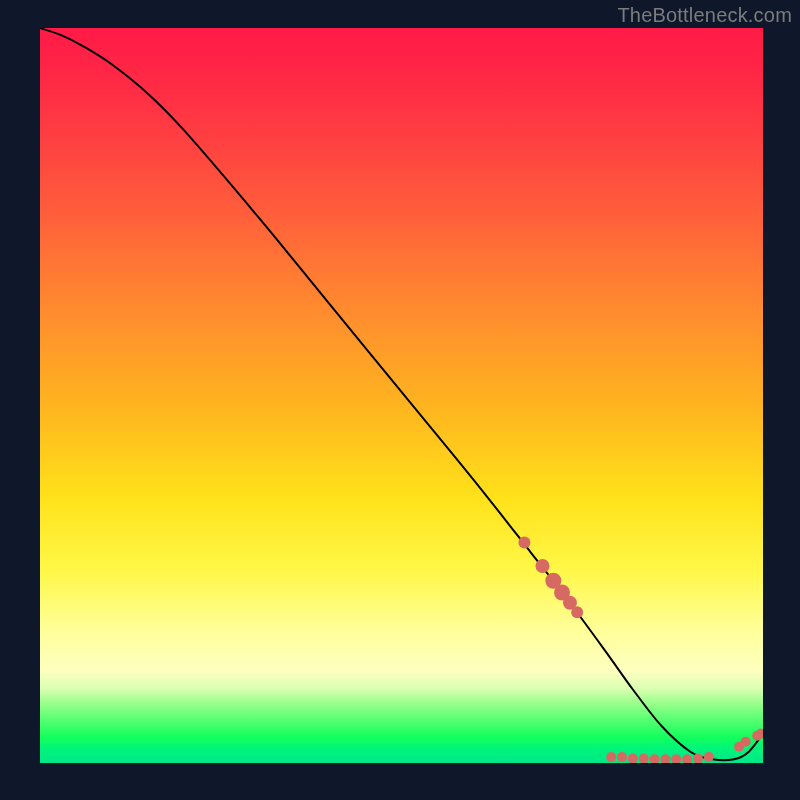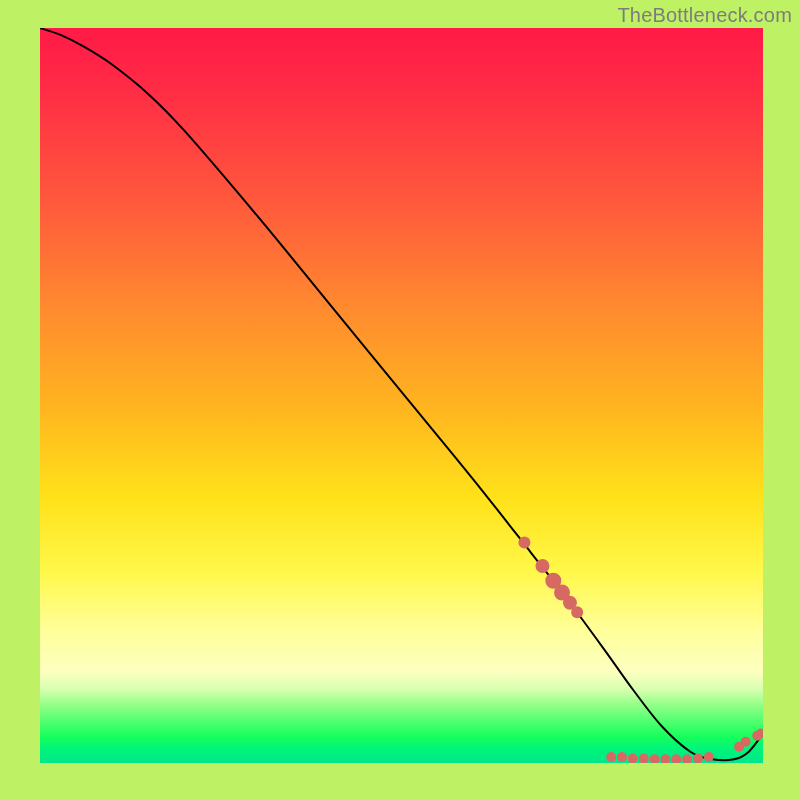--- a/index.html
+++ b/index.html
@@ -8,21 +8,21 @@
     width: 800px;
     height: 800px;
     background: #000;
     overflow: hidden;
     font-family: Arial, Helvetica, sans-serif;
   }
   .stage {
     position: relative;
     width: 800px;
     height: 800px;
-    background: #bef264;
+    background: #0f172a;
   }
   .attribution {
     position: absolute;
     top: 4px;
     right: 8px;
     color: #7c7c7c;
     font-size: 20px;
     letter-spacing: 0.2px;
     font-weight: 400;
   }

